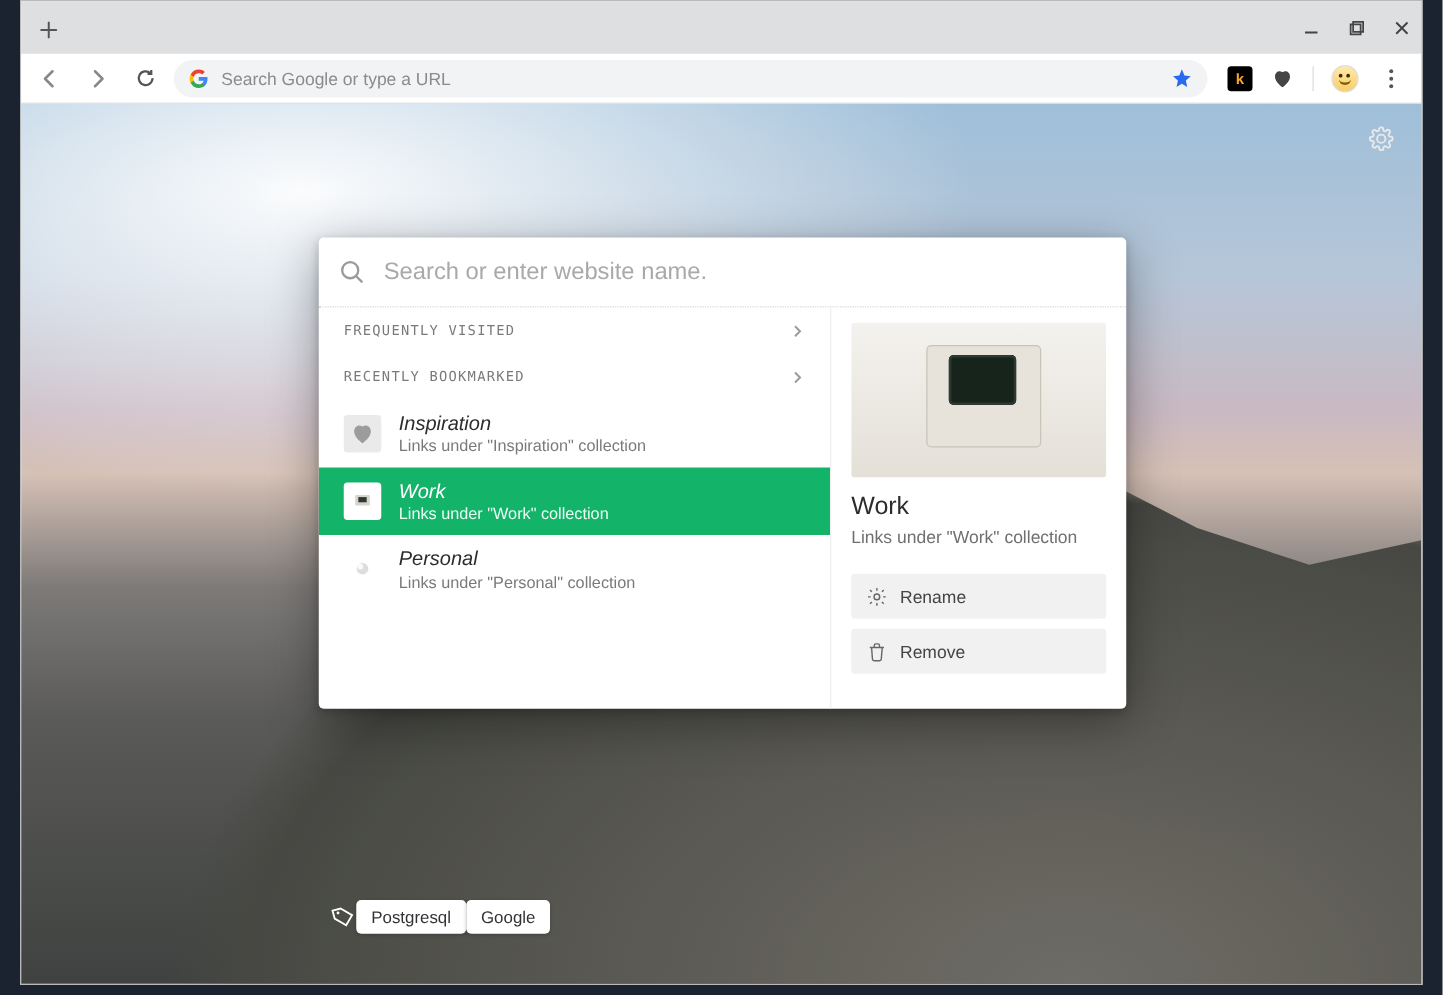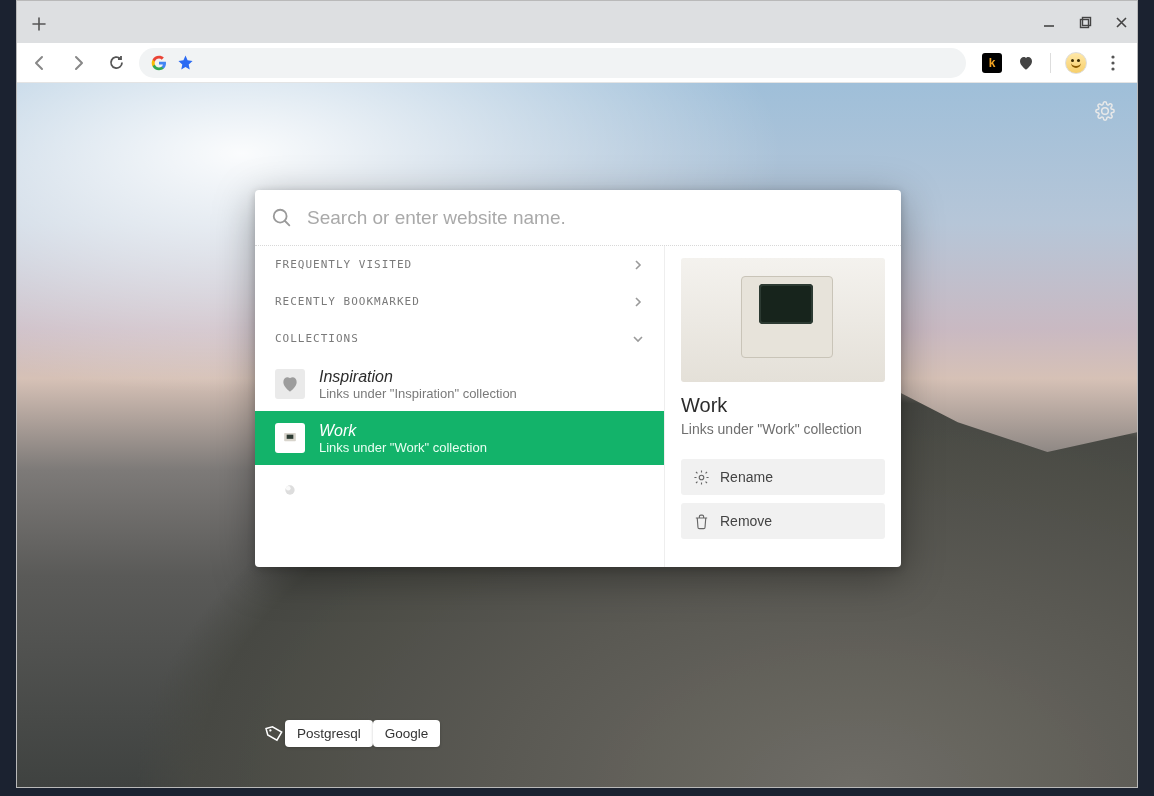--- a/index.html
+++ b/index.html
@@ -217,20 +217,21 @@
     </div>
     <div class="omnibox">
       <span class="g-icon">
         <svg width="16" height="16" viewBox="0 0 48 48">
           <path fill="#4285F4" d="M45 24.5c0-1.6-.1-3.1-.4-4.5H24v8.5h11.8c-.5 2.8-2 5.1-4.3 6.7v5.6h7C42.6 36.9 45 31.2 45 24.5z"></path>
           <path fill="#34A853" d="M24 46c5.9 0 10.8-1.9 14.4-5.2l-7-5.6c-2 1.3-4.5 2.1-7.4 2.1-5.7 0-10.5-3.8-12.2-9H4.6v5.7C8.2 41.4 15.5 46 24 46z"></path>
           <path fill="#FBBC05" d="M11.8 28.3c-.5-1.3-.7-2.8-.7-4.3s.3-2.9.7-4.3v-5.7H4.6C3 17.3 2 20.5 2 24s1 6.7 2.6 10l7.2-5.7z"></path>
           <path fill="#EA4335" d="M24 10.7c3.2 0 6.1 1.1 8.3 3.3l6.2-6.2C34.8 4 29.9 2 24 2 15.5 2 8.2 6.6 4.6 14l7.2 5.7C13.5 14.6 18.3 10.7 24 10.7z"></path>
         </svg>
       </span>
+      <input type="text" placeholder="Search Google or type a URL" style="">
       <span class="star-icon">
         <svg width="17" height="17" viewBox="0 0 24 24">
             <path fill="currentColor" d="M12 2l2.9 6.9L22 10l-5.5 4.8L18 22l-6-3.6L6 22l1.5-7.2L2 10l7.1-1.1z"></path>
           </svg>
       </span>
     </div>
     <div class="ext-icons">
       <span class="ext k">k</span>
       <span class="ext" style="color:#444">
         <svg width="18" height="18" viewBox="0 0 24 24">
@@ -281,28 +282,20 @@
               </span>
           </div>
           <div class="section-header">
             <span>RECENTLY BOOKMARKED</span>
             <span class="chev">
                 <svg width="12" height="12" viewBox="0 0 12 12">
                   <path d="M4 2 L8 6 L4 10" fill="none" stroke="currentColor" stroke-width="1.6"></path>
                 </svg>
               </span>
           </div>
-          <div class="section-header">
-            <span>COLLECTIONS</span>
-            <span class="chev">
-                <svg width="12" height="12" viewBox="0 0 12 12">
-                  <path d="M2 4 L6 8 L10 4" fill="none" stroke="currentColor" stroke-width="1.6"></path>
-                </svg>
-              </span>
-          </div>
 
           <div class="coll-item">
             <div class="thumb">
               <svg width="20" height="20" viewBox="0 0 24 24">
                   <path fill="#9c9c9c" d="M12 21s-8-5.3-8-11.2C4 6.1 6.4 4 9 4c1.7 0 2.9 1 3 1.1C12.1 5 13.3 4 15 4c2.6 0 5 2.1 5 5.8C20 15.7 12 21 12 21z"></path>
                 </svg>
             </div>
             <div class="meta">
               <div class="title">Inspiration</div>
               <div class="sub">Links under "Inspiration" collection</div>
@@ -322,20 +315,24 @@
             </div>
           </div>
 
           <div class="coll-item">
             <div class="thumb" style="background:#fff">
               <svg width="14" height="14" viewBox="0 0 24 24">
                   <circle cx="12" cy="12" r="8" fill="#ddd"></circle>
                   <circle cx="9" cy="9" r="4" fill="#fafafa"></circle>
                 </svg>
             </div>
+            <div class="meta">
+              <div class="title">Personal</div>
+              <div class="sub">Links under "Personal" collection</div>
+            </div>
           </div>
         </div>
 
         <div class="right-col">
           <div class="preview"></div>
           <div class="detail-title">Work</div>
           <div class="detail-sub">Links under "Work" collection</div>
 
           <div class="action-btn">
             <span>

